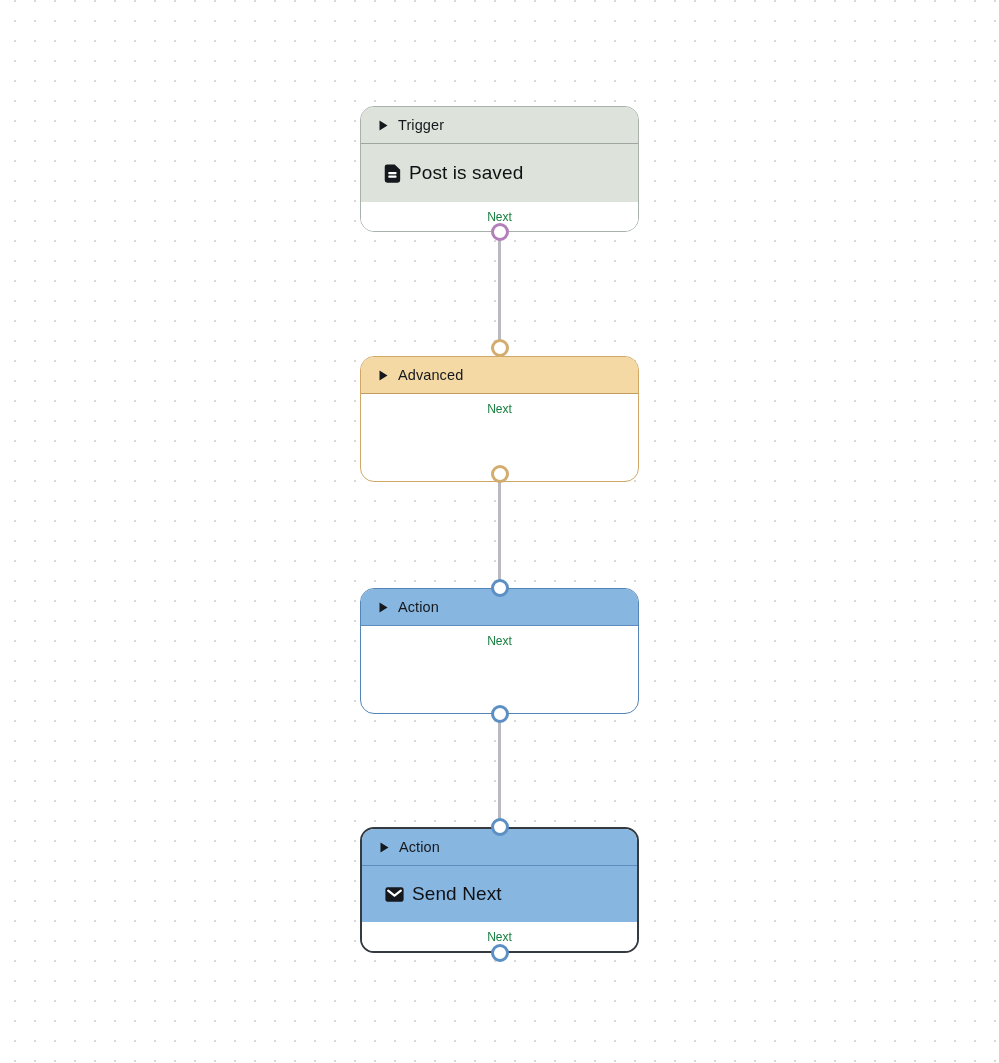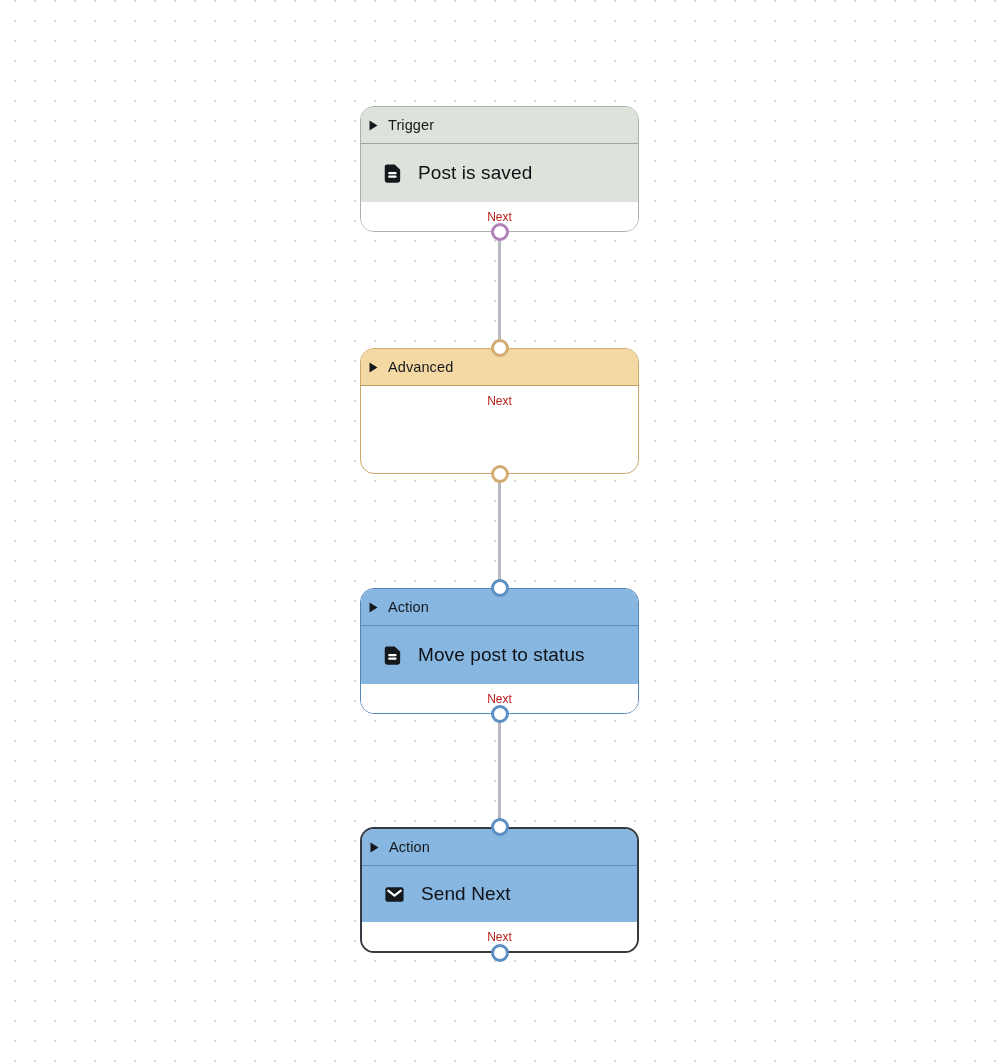--- a/index.html
+++ b/index.html
@@ -40,54 +40,54 @@
     z-index: 2;
   }
   .node.selected { border-width: 2px; }
   .node-header {
     height: 37px;
     flex: 0 0 37px;
     background: var(--bg);
     border-bottom: 1.5px solid var(--divider);
     display: flex;
     align-items: center;
-    padding: 0 8px;
+    padding: 0 18px;
     gap: 10px;
   }
   .node-header .cat-label {
     font-size: 14.5px;
     color: #15181c;
     letter-spacing: 0.1px;
   }
   .tri-icon { display: inline-flex; flex: 0 0 auto; }
   .node-body {
     flex: 1 1 auto;
     background: var(--bg);
     display: flex;
     align-items: center;
     padding: 0 20px;
-    gap: 14px;
+    gap: 5px;
   }
   .node-body .body-icon { display: inline-flex; flex: 0 0 auto; }
   .node-body .title-label {
     font-size: 19px;
     color: #0f1115;
     letter-spacing: 0.1px;
     white-space: nowrap;
   }
   .node-footer {
     flex: 0 0 29px;
     background: #ffffff;
     display: flex;
     align-items: center;
     justify-content: center;
   }
   .node-footer .next-label {
     font-size: 12px;
-    color: #b91c1c;
+    color: #15803d;
   }
   .port {
     position: absolute;
     left: 491px;
     width: 18px;
     height: 18px;
     border-radius: 50%;
     background: #ffffff;
     border: 3px solid #999;
     z-index: 3;
@@ -119,21 +119,21 @@
           <rect x="7.6" y="14.1" width="8.6" height="2.3" rx="0.7" fill="#ffffff"></rect>
         </svg>
       </span>
       <span class="title-label">Post is saved</span>
     </div>
     <div class="node-footer">
       <span class="next-label">Next</span>
     </div>
   </div>
 
-  <div class="node" style="top: 348px; --bg: #f4d9a4; --border: #cfa868; --divider: #c29b60;">
+  <div class="node" style="top: 356px; --bg: #f4d9a4; --border: #cfa868; --divider: #c29b60;">
     <div class="node-header">
       <span class="tri-icon">
         <svg width="9" height="11" viewBox="0 0 9 11">
             <path d="M0.5 0.5 L8.5 5.5 L0.5 10.5 Z" fill="#15181c"></path>
           </svg>
       </span>
       <span class="cat-label">Advanced</span>
     </div>
     <div class="node-footer">
       <span class="next-label">Next</span>
@@ -141,30 +141,20 @@
   </div>
 
   <div class="node" style="top: 588px; --bg: #87b6e1; --border: #5585b7; --divider: #5d8cbd;">
     <div class="node-header">
       <span class="tri-icon">
         <svg width="9" height="11" viewBox="0 0 9 11">
             <path d="M0.5 0.5 L8.5 5.5 L0.5 10.5 Z" fill="#15181c"></path>
           </svg>
       </span>
       <span class="cat-label">Action</span>
-    </div>
-    <div class="node-body">
-      <span class="body-icon">
-        <svg width="23" height="23" viewBox="0 0 24 24">
-          <path d="M6.5 2.5 h7.8 L20 8 V19 a2.6 2.6 0 0 1 -2.6 2.6 H6.5 A2.6 2.6 0 0 1 3.9 19 V5.1 A2.6 2.6 0 0 1 6.5 2.5 Z" fill="#15181c"></path>
-          <rect x="7.6" y="10.4" width="8.6" height="2.3" rx="0.7" fill="#ffffff"></rect>
-          <rect x="7.6" y="14.1" width="8.6" height="2.3" rx="0.7" fill="#ffffff"></rect>
-        </svg>
-      </span>
-      <span class="title-label">Move post to status</span>
     </div>
     <div class="node-footer">
       <span class="next-label">Next</span>
     </div>
   </div>
 
   <div class="node selected" style="top: 827px; --bg: #87b6e1; --border: #343a40; --divider: #5d8cbd;">
     <div class="node-header">
       <span class="tri-icon">
         <svg width="9" height="11" viewBox="0 0 9 11">

